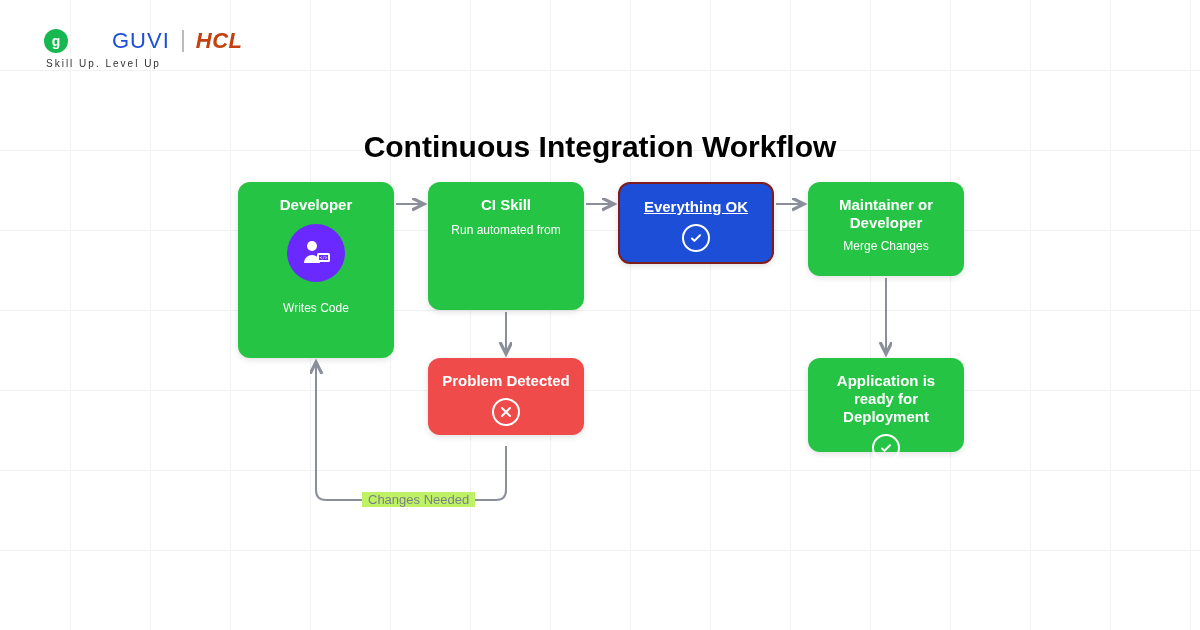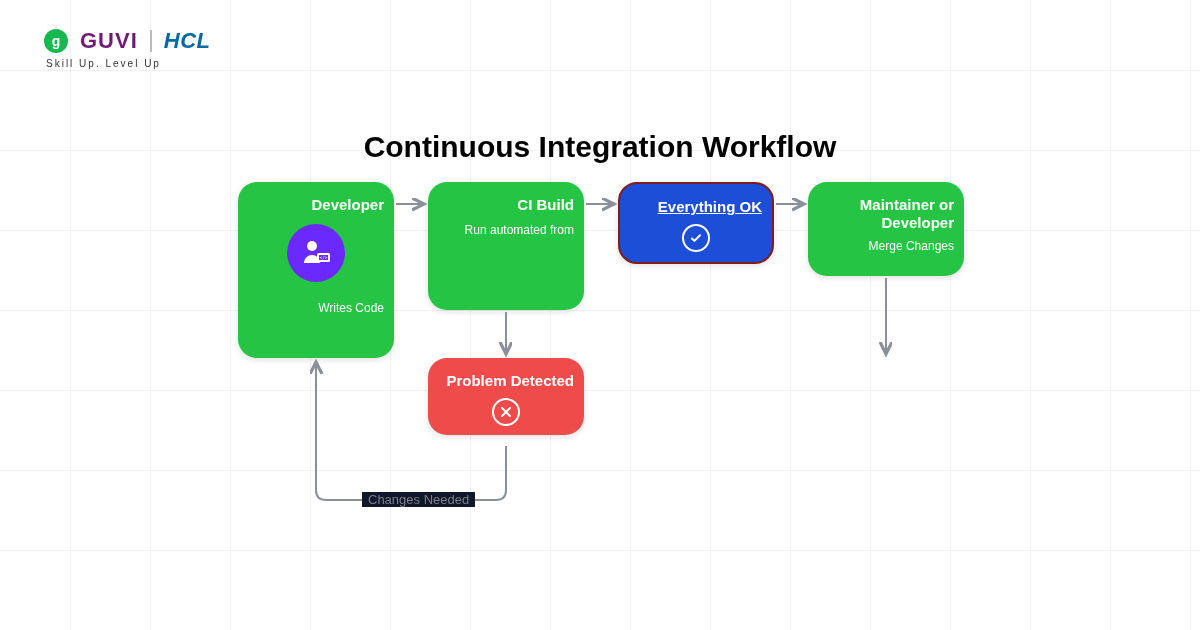--- a/index.html
+++ b/index.html
@@ -29,23 +29,23 @@
     gap: 12px;
   }
   .guvi-badge {
     width: 24px; height: 24px;
     border-radius: 50%;
     background: #18b850;
     color: #fff;
     display: flex; align-items: center; justify-content: center;
     font-weight: 700; font-size: 14px;
   }
-  .guvi-text { font-weight: 700; font-size: 22px; letter-spacing: 1px; color: #701a75; }
+  .guvi-text { font-weight: 400; font-size: 22px; letter-spacing: 1px; color: #1d4ed8; margin-left: 32px; }
   .logo-divider { width: 2px; height: 22px; background: #bbb; }
-  .hcl-text { font-style: italic; font-weight: 900; font-size: 22px; color: #0369a1; letter-spacing: 0.5px; }
+  .hcl-text { font-style: italic; font-weight: 900; font-size: 22px; color: #c2410c; letter-spacing: 0.5px; }
   .tagline {
     position: absolute;
     top: 58px; left: 46px;
     font-size: 10px;
     letter-spacing: 2px;
     color: #333;
   }
   .title {
     position: absolute;
     top: 130px;
@@ -54,23 +54,23 @@
     font-size: 30px;
     font-weight: 900;
     color: #000;
   }
   .canvas {
     position: absolute;
     inset: 0;
   }
   .box {
     position: absolute;
-    border-radius: 19px;
+    border-radius: 12px;
     color: #fff;
-    text-align: right;
+    text-align: center;
     padding: 14px 10px;
     box-shadow: 0 2px 6px rgba(0,0,0,0.12);
   }
   .green { background: #25c445; }
   .green-light { background: #1d4ed8; border: 2px solid #7f1d1d; text-decoration: underline; }
   .red { background: #ef4b4b; }
   .box h3 { font-size: 15px; font-weight: 800; line-height: 1.2; margin-bottom: 6px; }
   .box p { font-size: 12px; font-weight: 500; line-height: 1.35; }
 
   .dev-icon-wrap {
@@ -85,21 +85,21 @@
     display: flex; align-items: center; justify-content: center;
   }
   .arrow {
     position: absolute;
     stroke: #8a8f99; fill: none; stroke-width: 2;
   }
   .label-changes {
     position: absolute;
     font-size: 13px;
     color: #7a7f88;
-    background: #0f172a;
+    background: #bef264;
     padding: 0 6px;
   }
 </style>
 </head>
 <body>
 
 <div class="grid-bg"></div>
 
 <div class="logo-row">
   <span class="guvi-badge">g</span>
@@ -121,21 +121,21 @@
         <path d="M6 28c0-5 4-8 8-8s8 3 8 8" fill="#fff"></path>
         <rect x="19" y="18" width="13" height="9" rx="1.5" fill="#fff"></rect>
         <rect x="21" y="20" width="9" height="5" fill="#6a29ff"></rect>
         <text x="25.5" y="24.4" text-anchor="middle" font-size="4.5" fill="#fff" font-family="monospace">&lt;/&gt;</text>
       </svg>
     </div>
     <p style="margin-top:18px;">Writes Code</p>
   </div>
 
   <div class="box green" style="left:428px; top:182px; width:156px; height:128px;">
-    <h3>CI Build</h3>
+    <h3>CI Skill</h3>
     <p style="margin-top:8px;">Run automated from</p>
   </div>
 
   <div class="box green-light" style="left:618px; top:182px; width:156px; height:82px;">
     <h3 style="margin-bottom:2px;">Everything OK</h3>
     <div class="check-circle">
       <svg width="14" height="14" viewBox="0 0 14 14">
           <path d="M3 7.5l2.4 2.4L11 4.3" stroke="#fff" stroke-width="2" fill="none" stroke-linecap="round" stroke-linejoin="round"></path>
         </svg>
     </div>
@@ -148,20 +148,28 @@
 
   <div class="box red" style="left:428px; top:358px; width:156px; height:77px;">
     <h3>Problem Detected</h3>
     <div class="x-circle">
       <svg width="12" height="12" viewBox="0 0 12 12">
           <path d="M2 2l8 8M10 2l-8 8" stroke="#fff" stroke-width="2" stroke-linecap="round"></path>
         </svg>
     </div>
   </div>
 
+  <div class="box green" style="left:808px; top:358px; width:156px; height:94px;">
+    <h3>Application is ready for Deployment</h3>
+    <div class="check-circle">
+      <svg width="14" height="14" viewBox="0 0 14 14">
+          <path d="M3 7.5l2.4 2.4L11 4.3" stroke="#fff" stroke-width="2" fill="none" stroke-linecap="round" stroke-linejoin="round"></path>
+        </svg>
+    </div>
+  </div>
 
   <svg class="arrow" style="left:0; top:0;" width="1200" height="630">
     <defs>
       <marker id="ah" markerWidth="8" markerHeight="8" refX="6" refY="3" orient="auto">
         <path d="M0,0 L6,3 L0,6" fill="none" stroke="#8a8f99" stroke-width="1.6"></path>
       </marker>
     </defs>
 
     <line x1="396" y1="204" x2="424" y2="204" marker-end="url(#ah)"></line>
 

